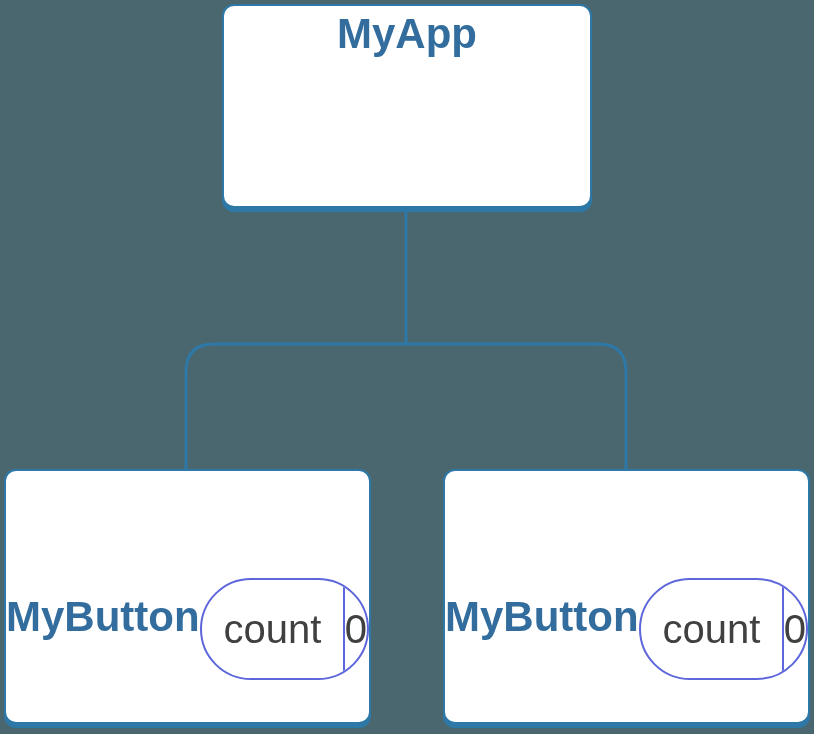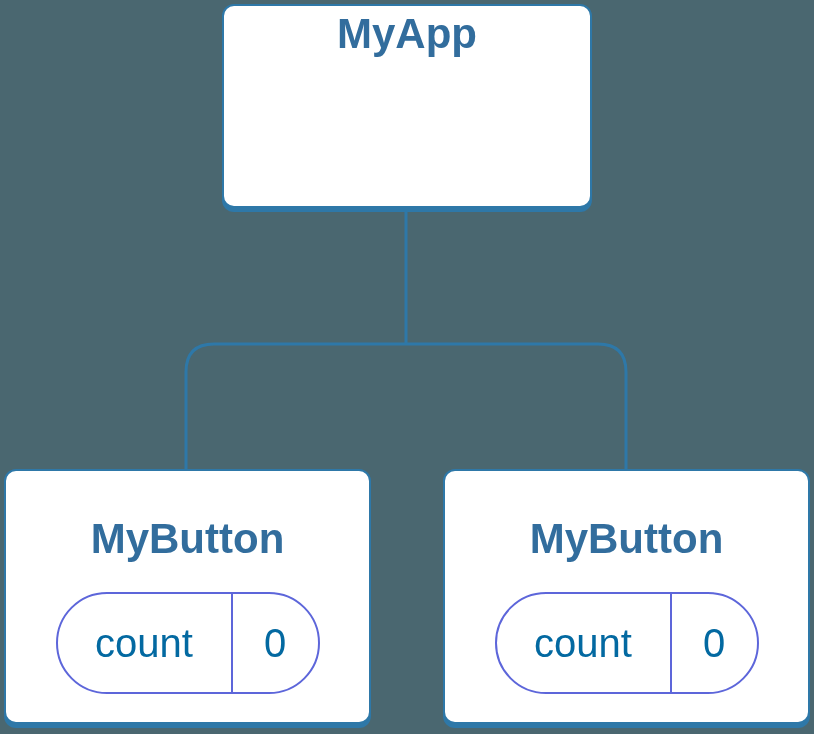--- a/index.html
+++ b/index.html
@@ -35,21 +35,21 @@
     height: 204px;
     display: flex;
     align-items: flex-start;
     justify-content: center;
   }
   .card-child {
     top: 469px;
     width: 367px;
     height: 255px;
     display: flex;
-    flex-direction: column;
+    flex-direction: row;
     align-items: center;
     padding-top: 40px;
   }
   .card-child-left { left: 4px; }
   .card-child-right { left: 443px; }
   .component-label {
     color: #326d9d;
     font-size: 42px;
     font-weight: bold;
     line-height: 56px;
@@ -58,21 +58,21 @@
   .state-pill {
     box-sizing: border-box;
     margin-top: 25px;
     width: 264px;
     height: 102px;
     border: 2px solid #5d66da;
     border-radius: 51px;
     display: flex;
     align-items: stretch;
     overflow: hidden;
-    color: #0369a1;
+    color: #404040;
     font-size: 40px;
   }
   .state-key-cell {
     width: 173px;
     display: flex;
     align-items: center;
     justify-content: center;
   }
   .state-divider {
     width: 2px;

